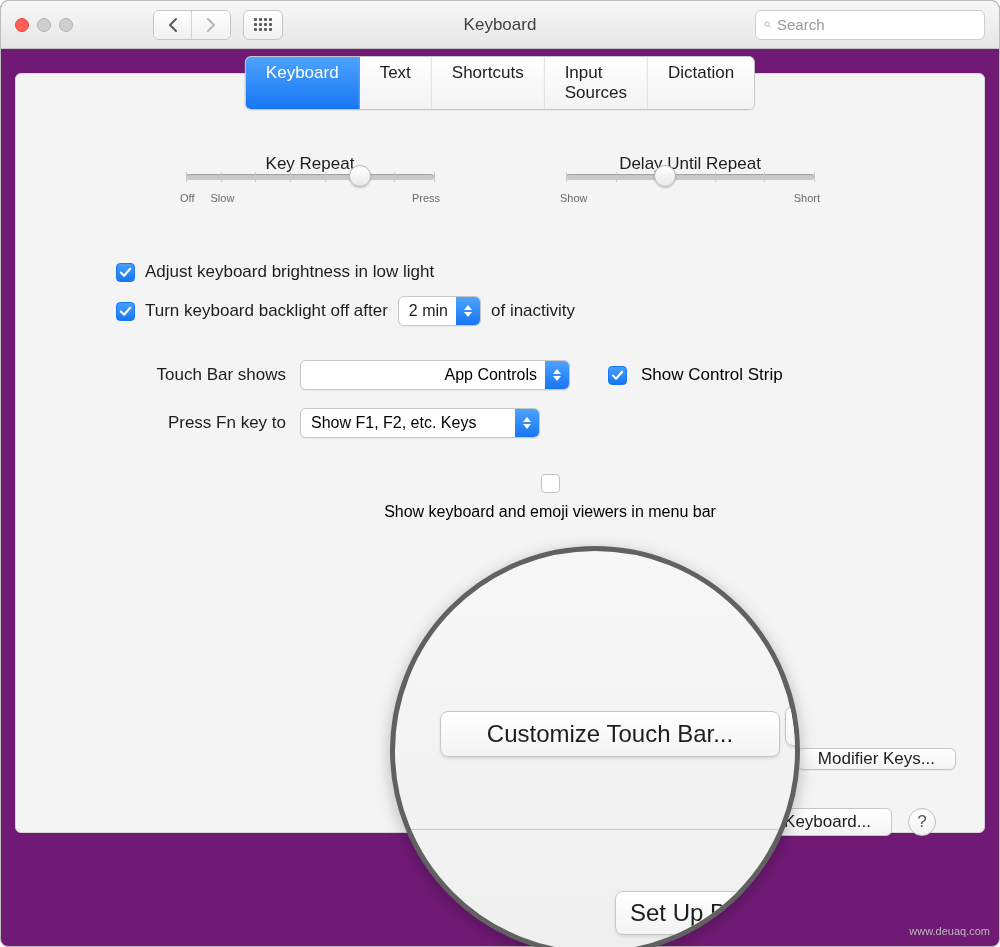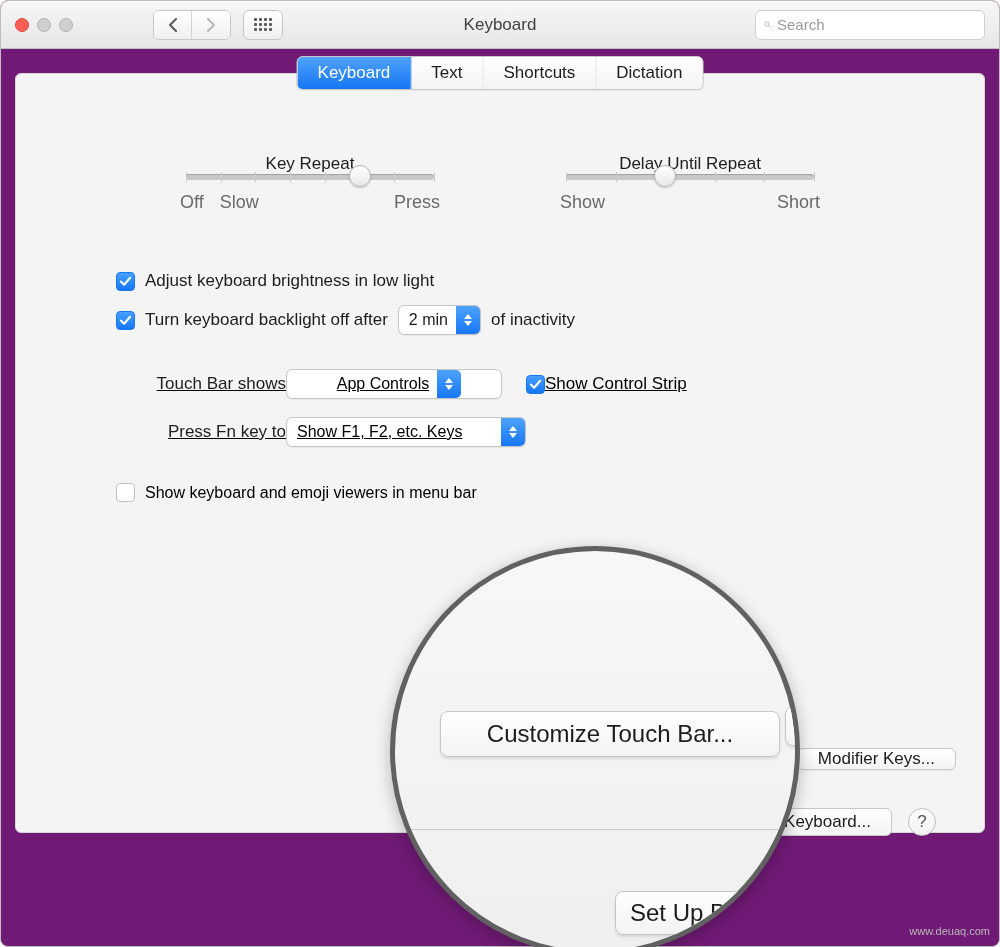--- a/index.html
+++ b/index.html
@@ -123,21 +123,21 @@
   }
   .slider-tick { position:absolute; top:-2px; width:1px; height:10px; background:#c9c9c9; }
   .slider-thumb {
     position:absolute; top:-9px; width:22px; height:22px;
     background:linear-gradient(#ffffff,#e8e8e8);
     border:1px solid #b8b8b8; border-radius:50%;
     transform:translateX(-50%);
     cursor:pointer;
     box-shadow:0 1px 2px rgba(0,0,0,0.2);
   }
-  .slider-labels { display:flex; justify-content:space-between; font-size:18px; color:#6a6a6a; }
+  .slider-labels { display:flex; justify-content:space-between; font-size:11px; color:#6a6a6a; }
   .slider-labels.kr .off { margin-right:6px; }
 
   .checks { margin:58px 0 0 100px; font-size:17px; color:#1d1d1d; }
   .check-row { display:flex; align-items:center; gap:10px; margin-bottom:14px; }
   .checkbox {
     width:19px; height:19px; border-radius:4px;
     border:1px solid #c0c0c0; background:#fff;
     display:flex; align-items:center; justify-content:center;
     cursor:pointer;
   }
@@ -161,24 +161,24 @@
     background:linear-gradient(#4ea3ff,#1676f3);
     border-top-right-radius:5px; border-bottom-right-radius:5px;
     display:flex; flex-direction:column; align-items:center; justify-content:center;
     gap:2px;
   }
   .select-stepper .arr { width:0; height:0; border-left:4px solid transparent; border-right:4px solid transparent; }
   .select-stepper .arr.up { border-bottom:5px solid #fff; }
   .select-stepper .arr.down { border-top:5px solid #fff; }
 
   .selects { margin:34px 0 0 100px; font-size:17px; }
-  .sel-row { display:flex; align-items:center; margin-bottom:18px;text-decoration:underline; }
+  .sel-row { display:flex; align-items:center; gap:14px; margin-bottom:18px; }
   .sel-label { width:170px; text-align:right; color:#1d1d1d; }
 
-  .menubar-check { margin:36px 0 0 100px; }
+  .menubar-check { margin:36px 0 0 100px;flex-direction:column; }
 
   .bottom-row {
     position:absolute; right:28px; top:674px;
     display:flex; gap:16px; align-items:center;
   }
   .pushbutton {
     background:linear-gradient(#ffffff,#f3f3f3);
     border:1px solid #c6c6c6; border-radius:6px;
     padding:0 20px; font-size:17px; color:#1d1d1d;
     cursor:pointer;
@@ -272,20 +272,21 @@
     </div>
   </div>
 
   <div class="content">
     <div class="panel">
 
       <div class="tabs">
         <div class="tab active">Keyboard</div>
         <div class="tab">Text</div>
         <div class="tab">Shortcuts</div>
+        <div class="tab">Input Sources</div>
         <div class="tab">Dictation</div>
       </div>
 
       <div class="sliders-row">
         <div class="slider-block">
           <div class="slider-title">Key Repeat</div>
           <div class="slider-track">
             <div class="slider-tick" style="left:0%"></div>
             <div class="slider-tick" style="left:14%"></div>
             <div class="slider-tick" style="left:28%"></div>
@@ -345,21 +346,21 @@
                 <div class="arr down"></div>
             </div>
           </div>
           <span>of inactivity</span>
         </div>
       </div>
 
       <div class="selects">
         <div class="sel-row">
           <div class="sel-label">Touch Bar shows</div>
-          <div class="select-pill" style="width:216px;justify-content:center;">
+          <div class="select-pill" style="width:270px;justify-content:flex-end;">
             <span class="sel-text">App Controls</span>
             <div class="select-stepper">
                 <div class="arr up"></div>
                 <div class="arr down"></div>
               </div>
           </div>
           <div class="checkbox checked" style="margin-left:24px;">
             <svg viewBox="0 0 14 14">
                 <path d="M2 7 L5.5 10.5 L12 3" stroke-width="2.2" fill="none" stroke-linecap="round" stroke-linejoin="round"></path>
               </svg>

